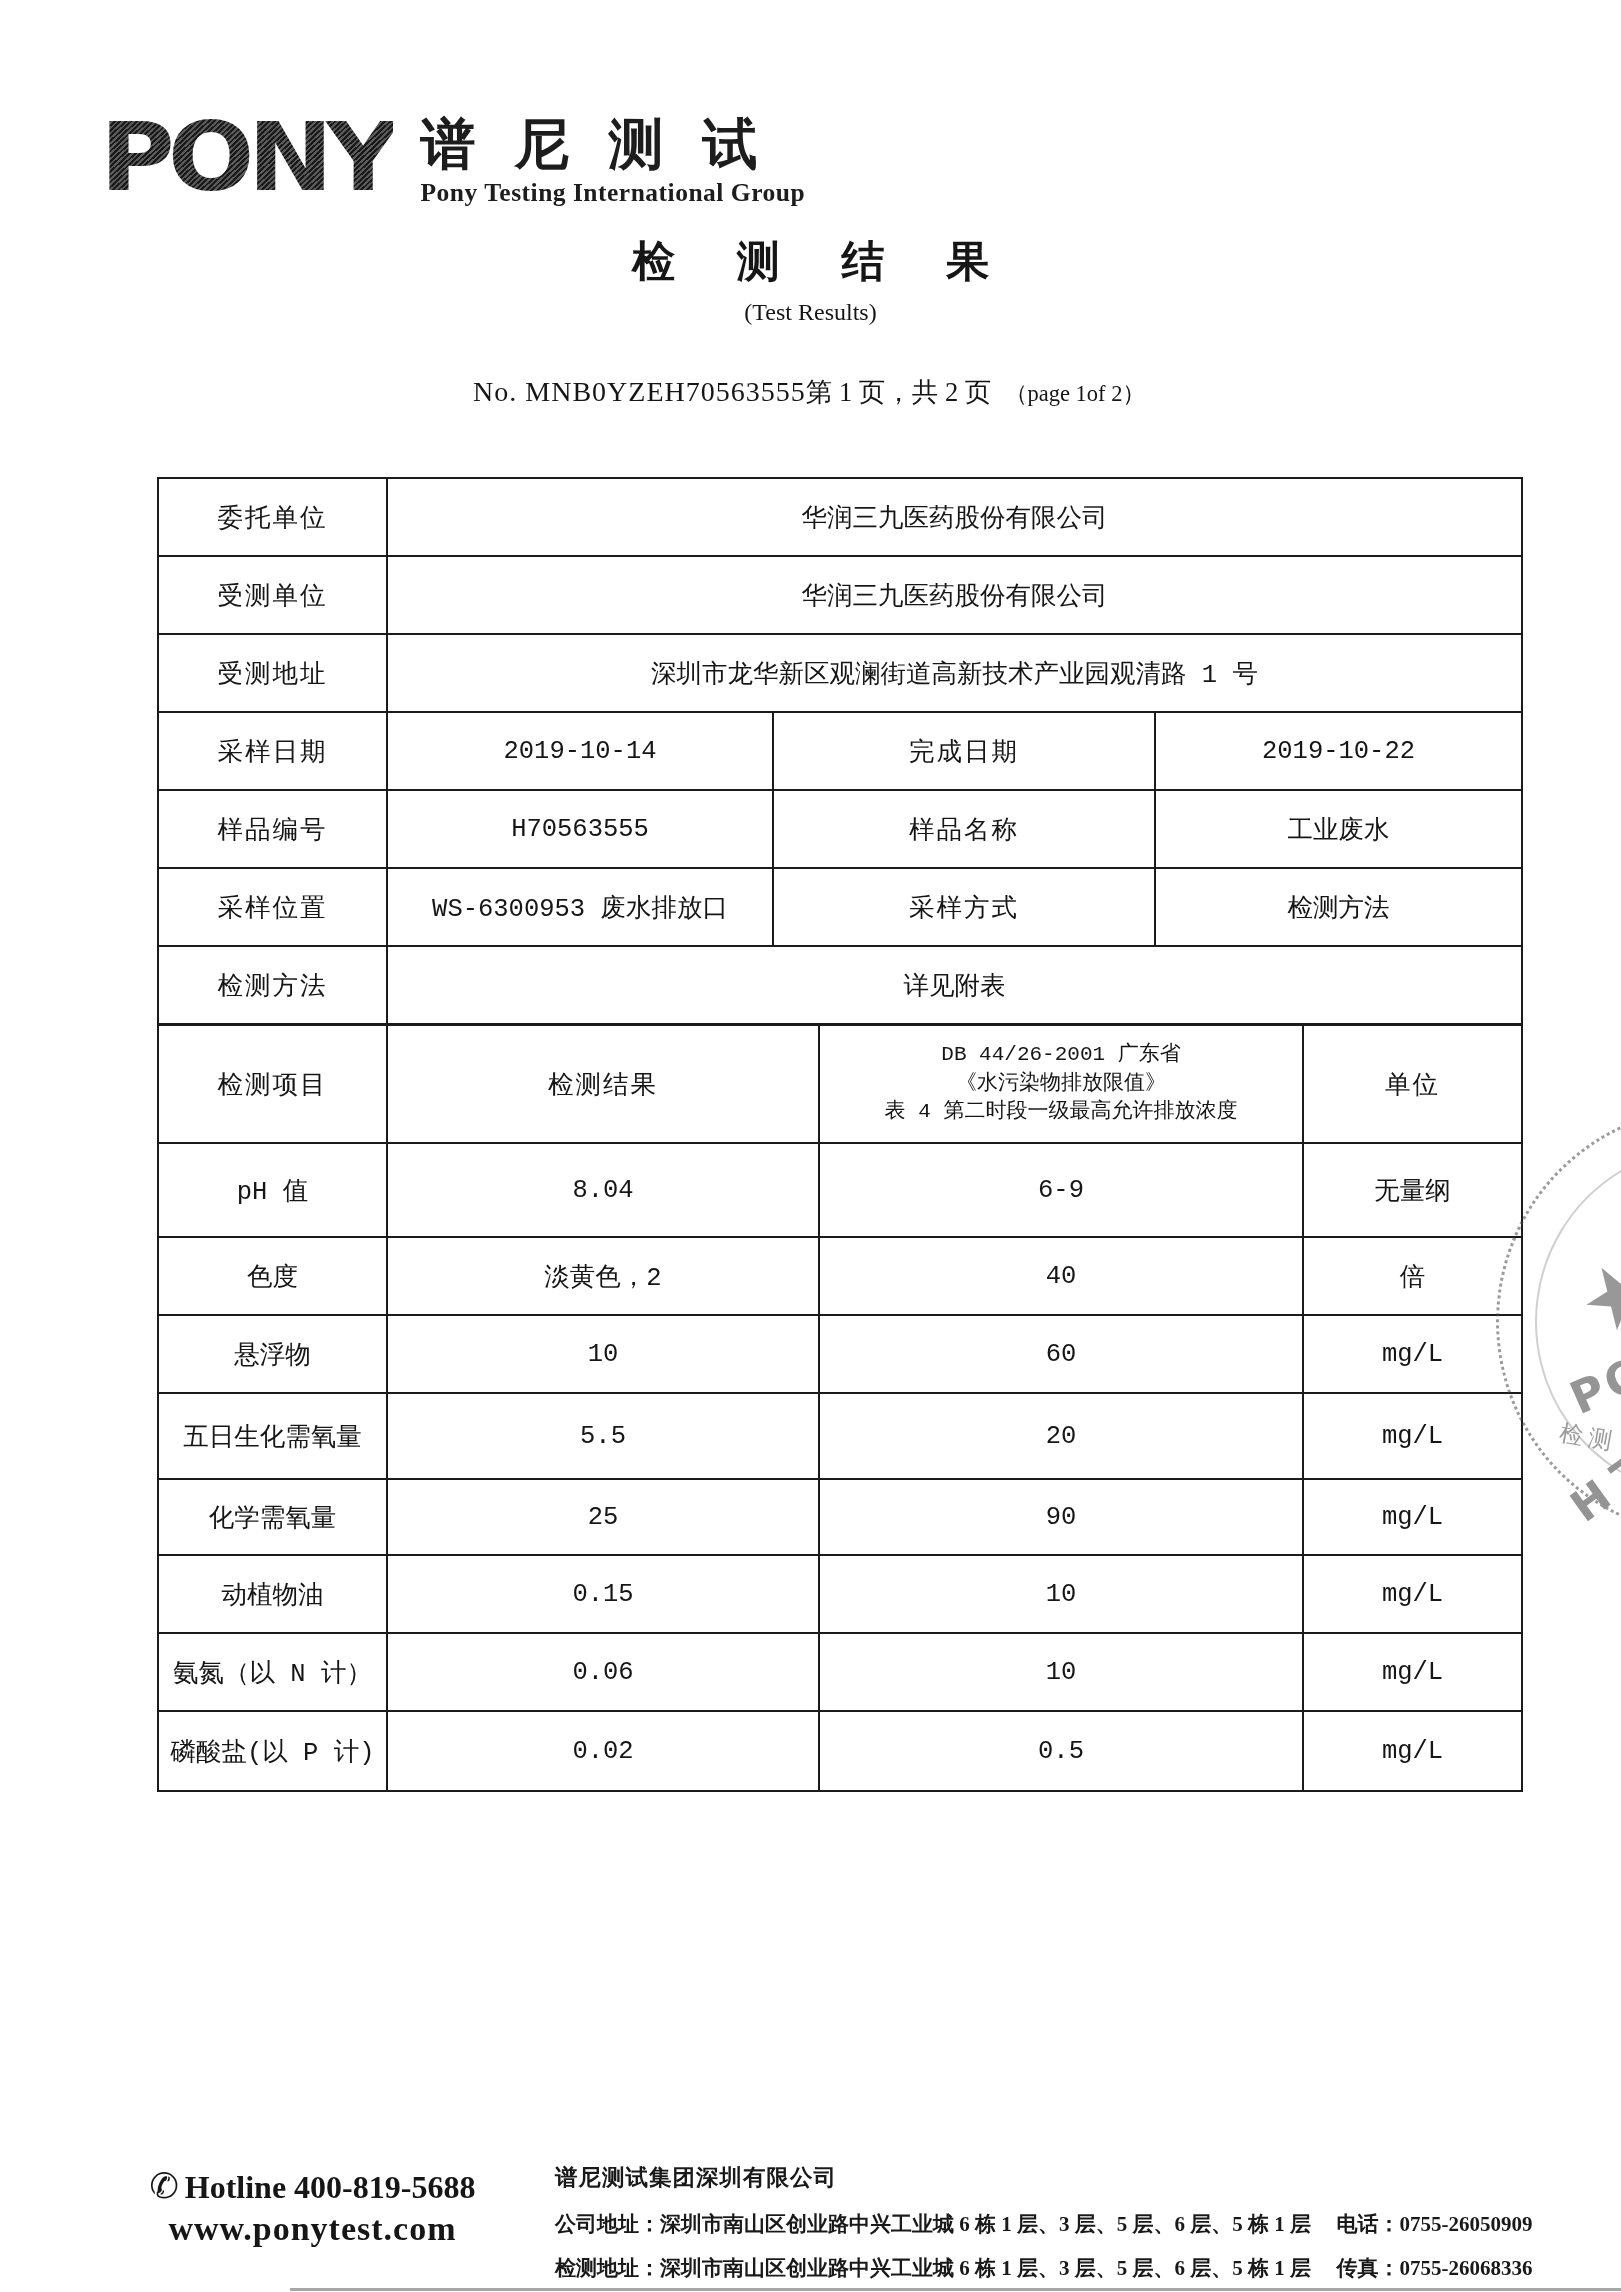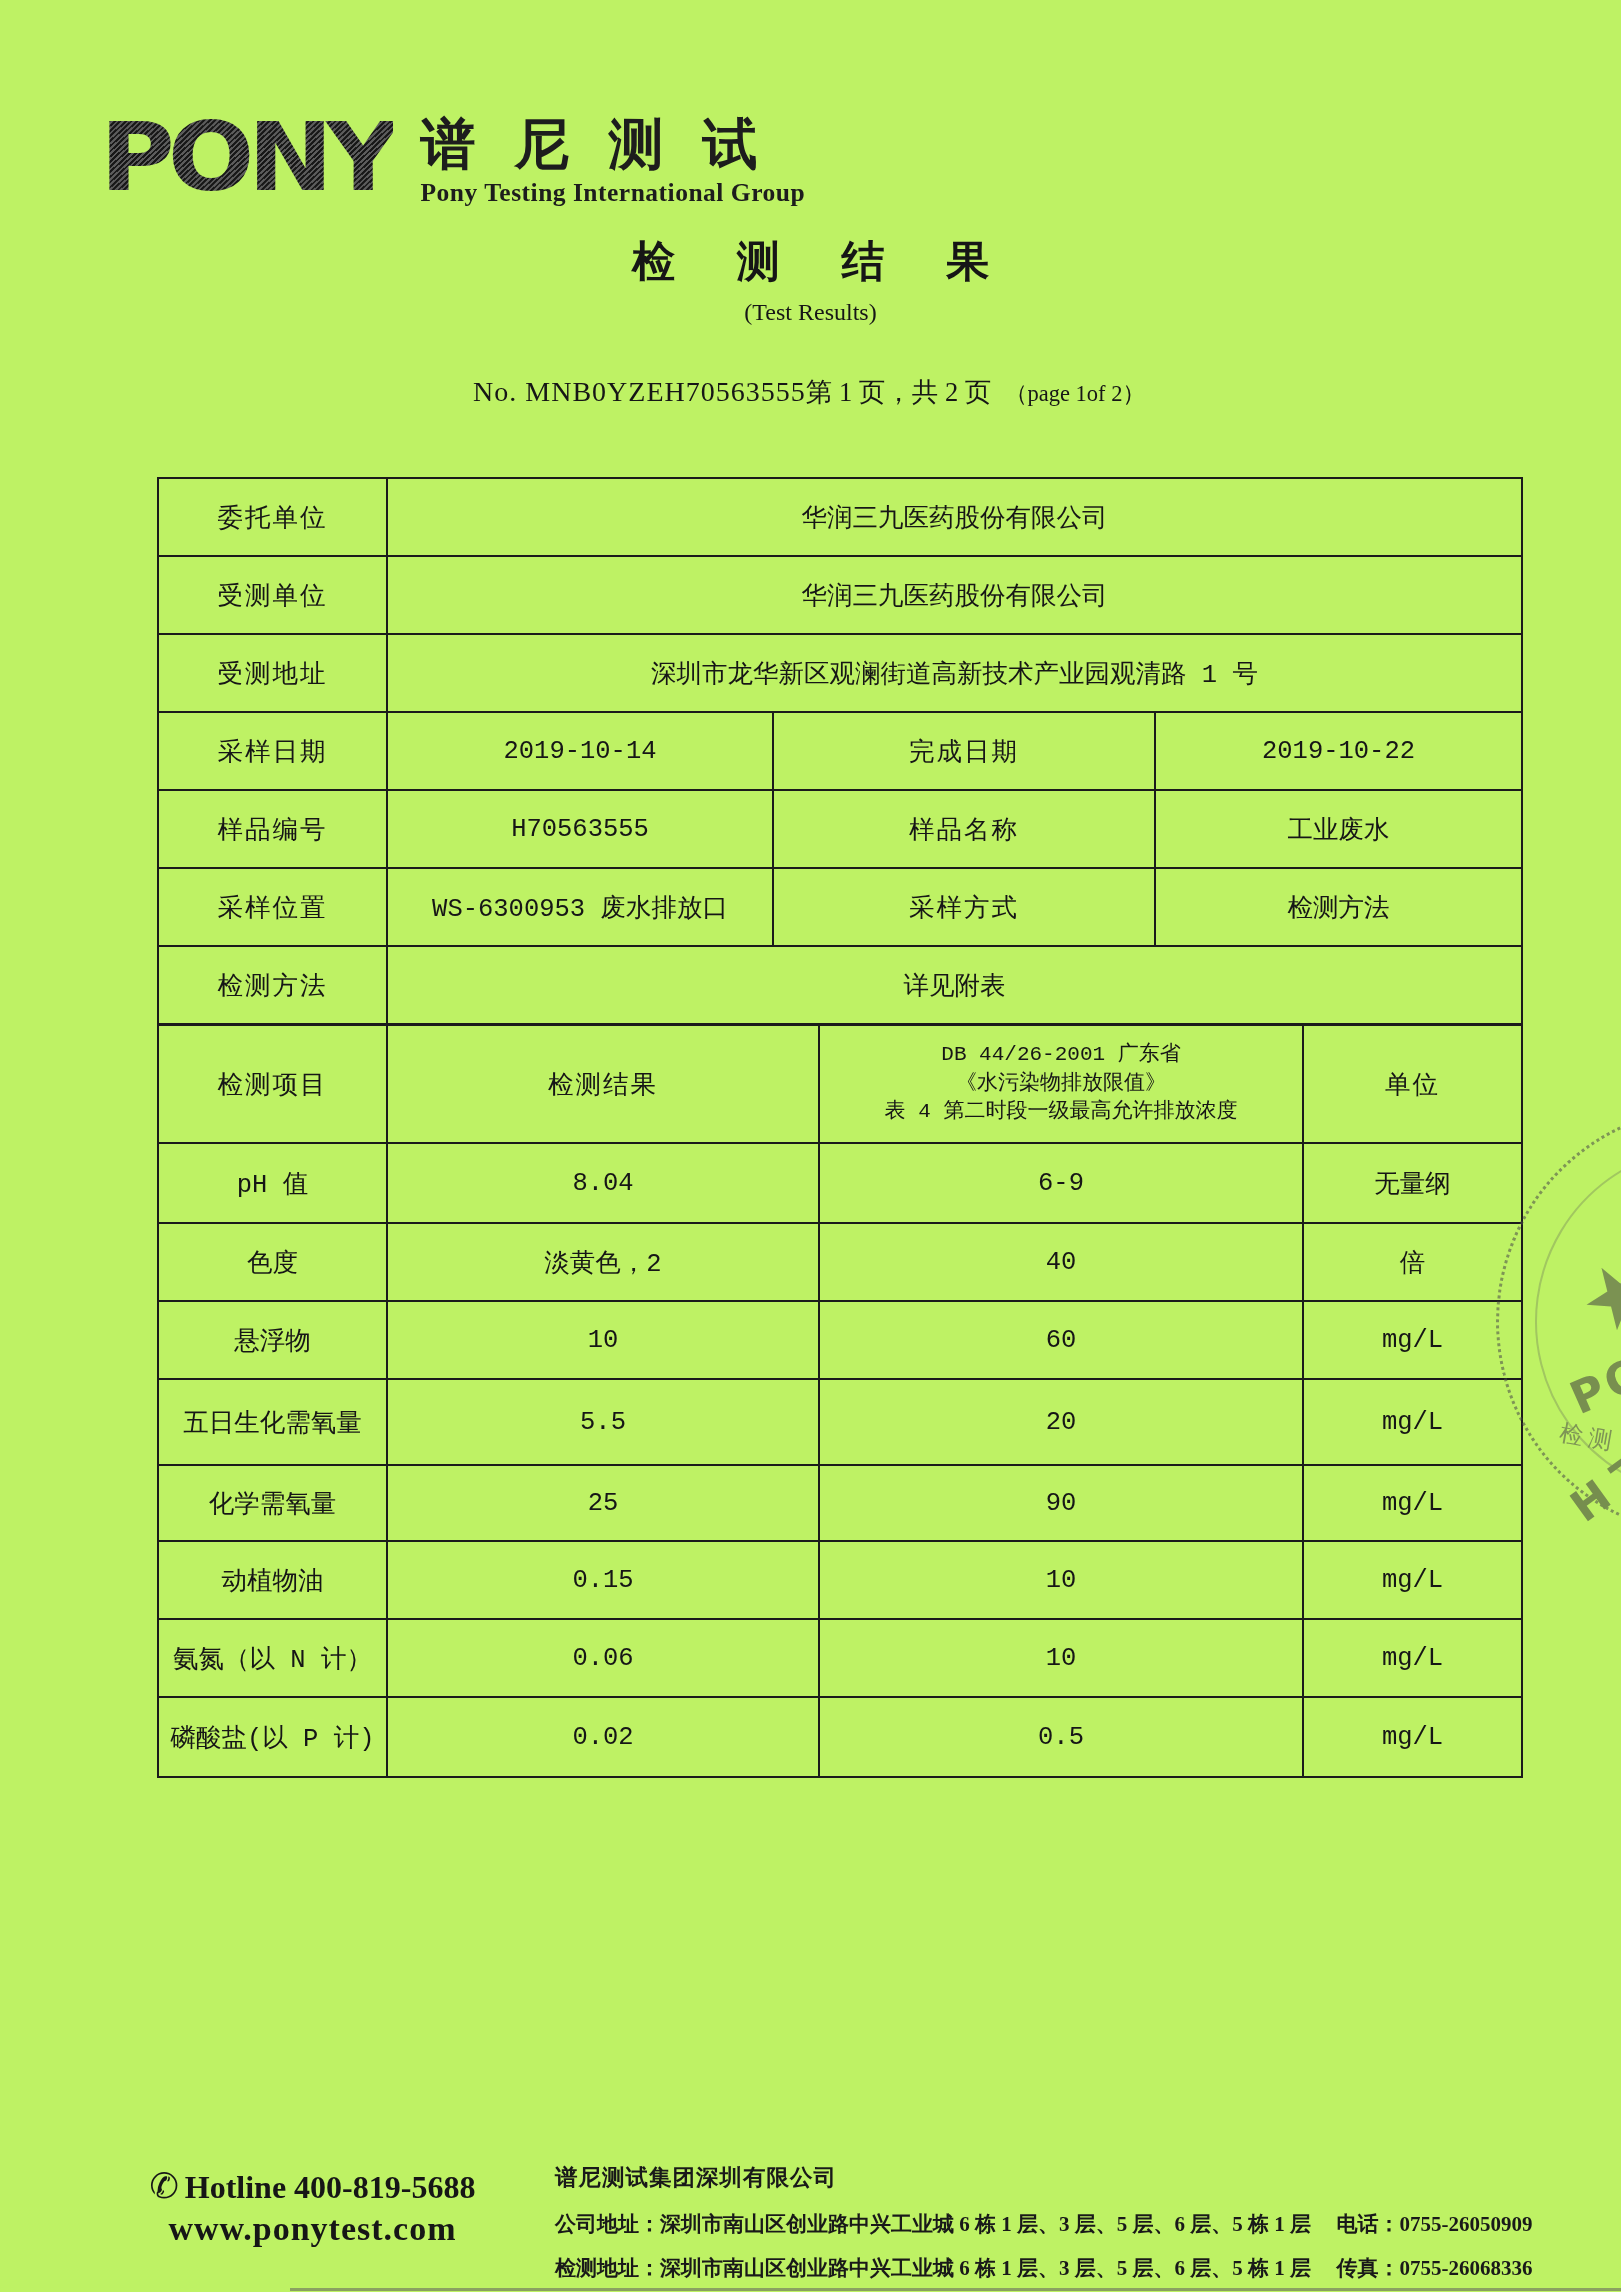--- a/index.html
+++ b/index.html
@@ -1,18 +1,18 @@
 <!DOCTYPE html>
 <html><head>
 <meta charset="utf-8">
 <style>
   html,body{margin:0;padding:0;background:#e8e8e8;}
   .page{
     position:relative;width:1621px;height:2293px;margin:0 auto;
-    background:#bef264;overflow:hidden;
+    background:#ffffff;overflow:hidden;
     font-family:"Liberation Serif","DejaVu Serif",serif;color:#161616;
   }
   
   .brand{position:absolute;left:100px;top:110px;display:flex;align-items:flex-start;}
   .brand-word{
     font-family:"DejaVu Sans","Liberation Sans",sans-serif;
     font-weight:900;font-size:102px;line-height:.92;letter-spacing:-6.9px;
     background:repeating-linear-gradient(135deg,#171717 0 2px,#5c5c5c 2px 3.9px);
     -webkit-background-clip:text;background-clip:text;color:transparent;
     transform:scaleY(.93);
@@ -35,21 +35,21 @@
     border:2px solid #1b1b1b;border-top-width:2.9px;border-bottom-width:2.9px;
     text-align:center;vertical-align:middle;font-size:25.5px;padding:2px 9.8px;
     overflow:hidden;
     font-family:Liberation Mono, monospace;
   }
   .t-info{top:477px;}
   .t-results{top:1024px;}
   td.lbl{letter-spacing:2px;}
   td.val-left{text-align:left;padding-left:37px;}
   tr.h80{height:78px;}
-  tr.h84{height:80px;}
+  tr.h84{height:94px;}
   tr.h78{height:76px;}
   tr.h82{height:80px;}
   tr.h108{height:86px;}
   tr.h120{height:118px;}
   .limit-lines div{line-height:1.38;font-size:21px;}
   
   .stamp{position:absolute;top:1106px;right:-306px;width:431px;height:431px;opacity:.55;transform:rotate(-14deg);}
   .stamp-ring{position:absolute;inset:0;border:3.9px dotted #4a4a4a;border-radius:50%;}
   .stamp-ring2{position:absolute;inset:39px;border:2.9px solid #555;border-radius:50%;opacity:.5;}
   .stamp-star{position:absolute;left:94px;top:118px;font-size:84px;color:#454545;transform:rotate(-18deg);font-family:"DejaVu Sans",sans-serif;}

